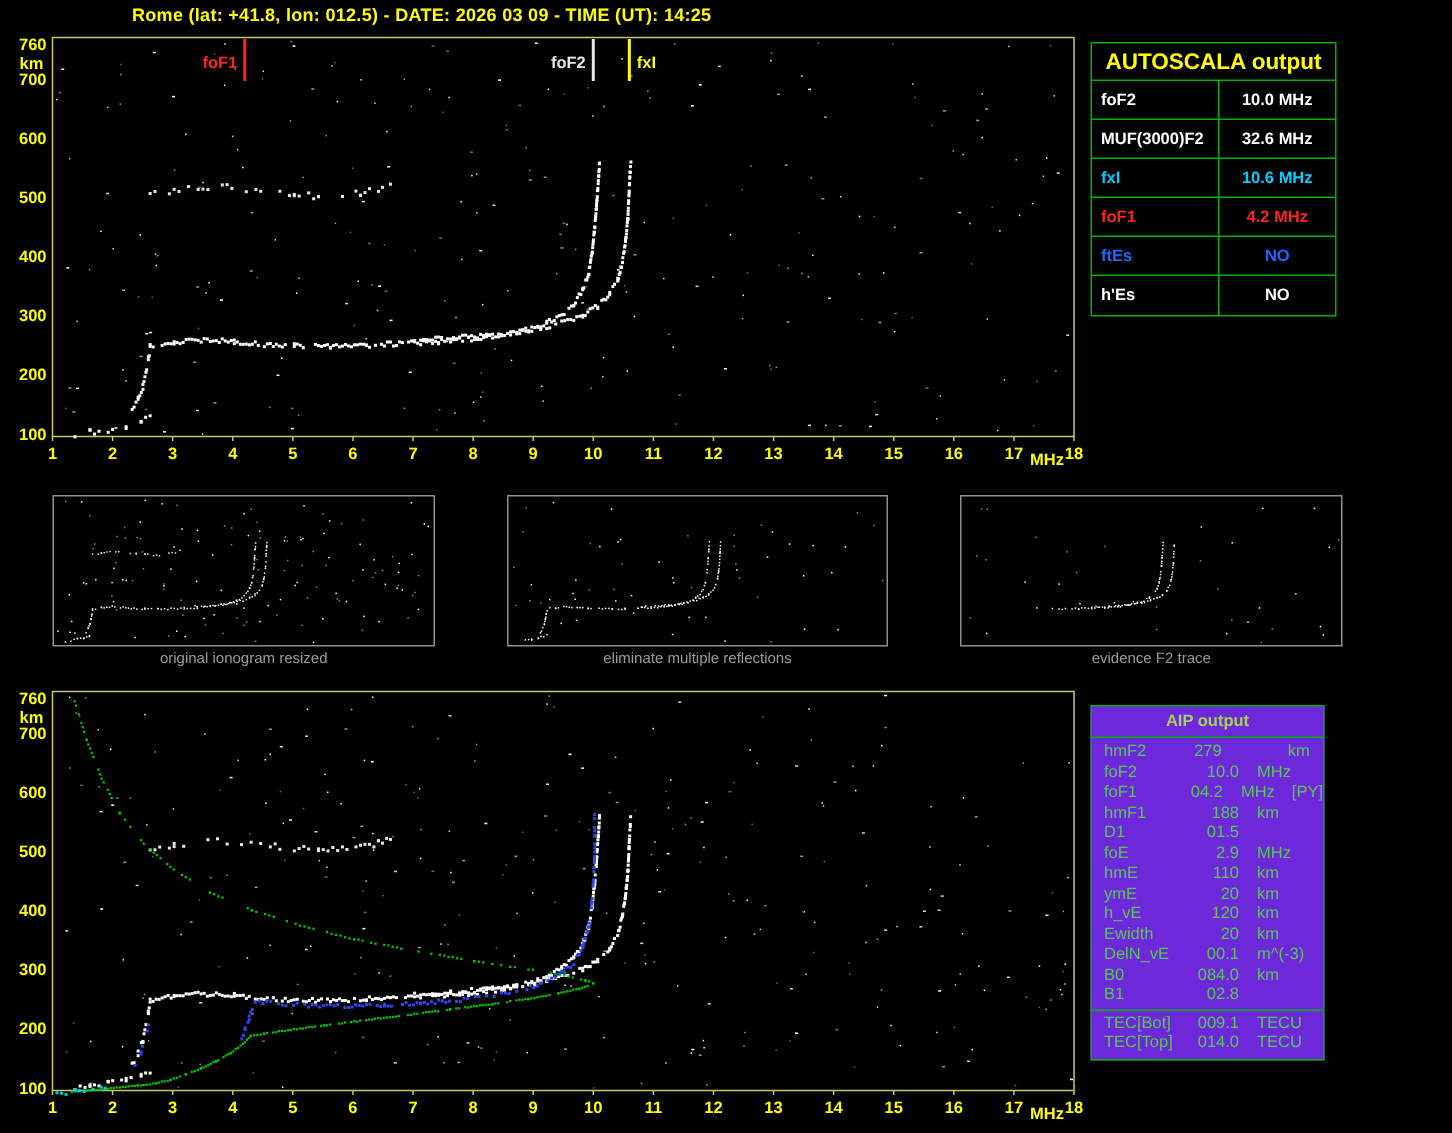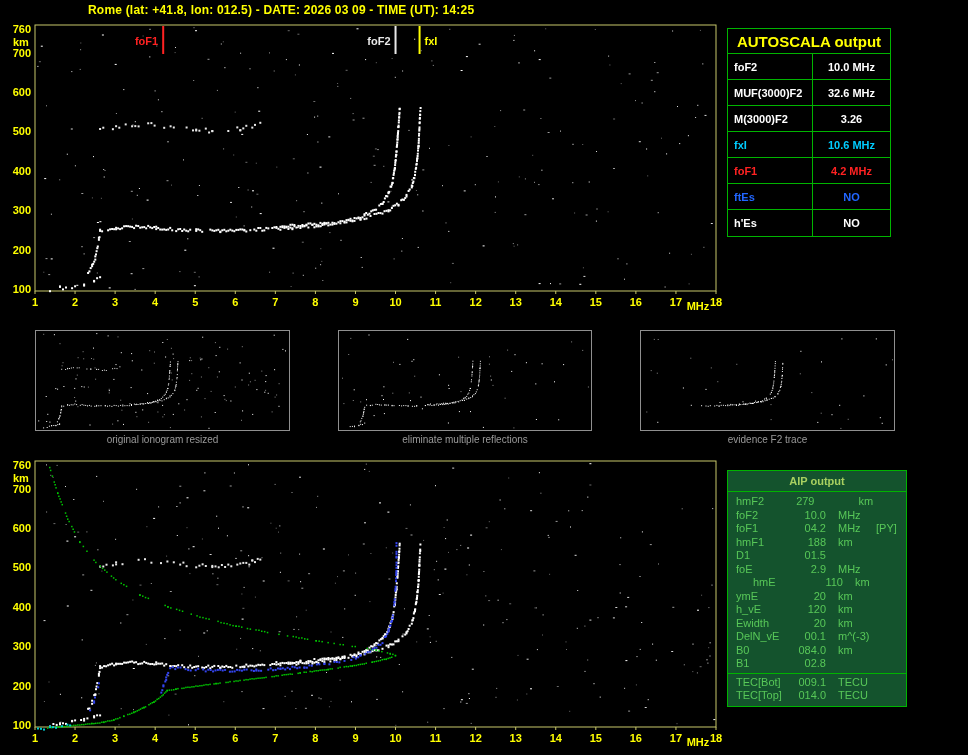--- a/index.html
+++ b/index.html
@@ -18,21 +18,21 @@
   .caption{position:absolute;top:434px;font-size:10px;color:#9a9a9a;text-align:center}
   #cap0{left:35px;width:255px}
   #cap1{left:338px;width:254px}
   #cap2{left:640px;width:255px}
   #autoscala{position:absolute;left:727px;top:28px;width:164px;border:1px solid #00b400;background:#000}
   .at-title{height:25px;line-height:25px;text-align:center;font-weight:bold;font-size:15px;border-bottom:1px solid #00b400}
   .at-row{display:flex;height:26px;border-bottom:1px solid #00b400;font-weight:bold;font-size:11px}
   .at-row:last-child{border-bottom:none}
   .at-label{width:85px;padding-left:6px;line-height:26px;border-right:1px solid #00b400}
   .at-value{flex:1;text-align:center;line-height:26px}
-  #aip{position:absolute;left:727px;top:470px;width:180px;border:1px solid #00b400;background:#14532d;padding-bottom:4px}
+  #aip{position:absolute;left:727px;top:470px;width:156px;border:1px solid #00b400;background:#6d28d9;padding-bottom:4px}
   .aip-title{height:21px;line-height:21px;text-align:center;font-size:11px;font-weight:bold;border-bottom:1px solid #00b400;margin-bottom:3px}
   .aip-row{display:flex;height:13.5px;font-size:11px;line-height:13px}
   .aip-row.sep{border-top:1px solid #00b400;margin-top:2px;padding-top:2px;height:16px}
   .aip-name{width:62px;padding-left:8px;white-space:pre}
   .aip-value{width:36px;text-align:right}
   .aip-unit{width:46px;padding-left:12px}
   .aip-extra{flex:1;padding-left:4px}
 </style>
 </head>
 <body>
@@ -740,24 +740,20 @@
 
   <div id="autoscala">
       <div class="at-title" style="color: rgb(255, 255, 0);">AUTOSCALA output</div>
       <div class="at-row">
         <div class="at-label" style="color: rgb(255, 255, 255);">foF2</div>
         <div class="at-value" style="color: rgb(255, 255, 255);">10.0 MHz</div>
       </div>
       <div class="at-row">
         <div class="at-label" style="color: rgb(255, 255, 255);">MUF(3000)F2</div>
         <div class="at-value" style="color: rgb(255, 255, 255);">32.6 MHz</div>
-      </div>
-      <div class="at-row">
-        <div class="at-label" style="color: rgb(255, 255, 255);">M(3000)F2</div>
-        <div class="at-value" style="color: rgb(255, 255, 255);">3.26</div>
       </div>
       <div class="at-row">
         <div class="at-label" style="color: rgb(0, 204, 255);">fxI</div>
         <div class="at-value" style="color: rgb(0, 204, 255);">10.6 MHz</div>
       </div>
       <div class="at-row">
         <div class="at-label" style="color: rgb(255, 34, 34);">foF1</div>
         <div class="at-value" style="color: rgb(255, 34, 34);">4.2 MHz</div>
       </div>
       <div class="at-row">
@@ -2608,21 +2604,21 @@
         <div class="aip-value">01.5</div>
         <div class="aip-unit"></div>
         <div class="aip-extra"></div>
       </div>
       <div class="aip-row" style="color: rgb(88, 200, 88);">
         <div class="aip-name">foE</div>
         <div class="aip-value">2.9</div>
         <div class="aip-unit">MHz</div>
         <div class="aip-extra"></div>
       </div>
-      <div class="aip-row" style="color: rgb(88, 200, 88); margin-left: 17px;">
+      <div class="aip-row" style="color: rgb(88, 200, 88);">
         <div class="aip-name">hmE</div>
         <div class="aip-value">110</div>
         <div class="aip-unit">km</div>
         <div class="aip-extra"></div>
       </div>
       <div class="aip-row" style="color: rgb(88, 200, 88);">
         <div class="aip-name">ymE</div>
         <div class="aip-value">20</div>
         <div class="aip-unit">km</div>
         <div class="aip-extra"></div>

